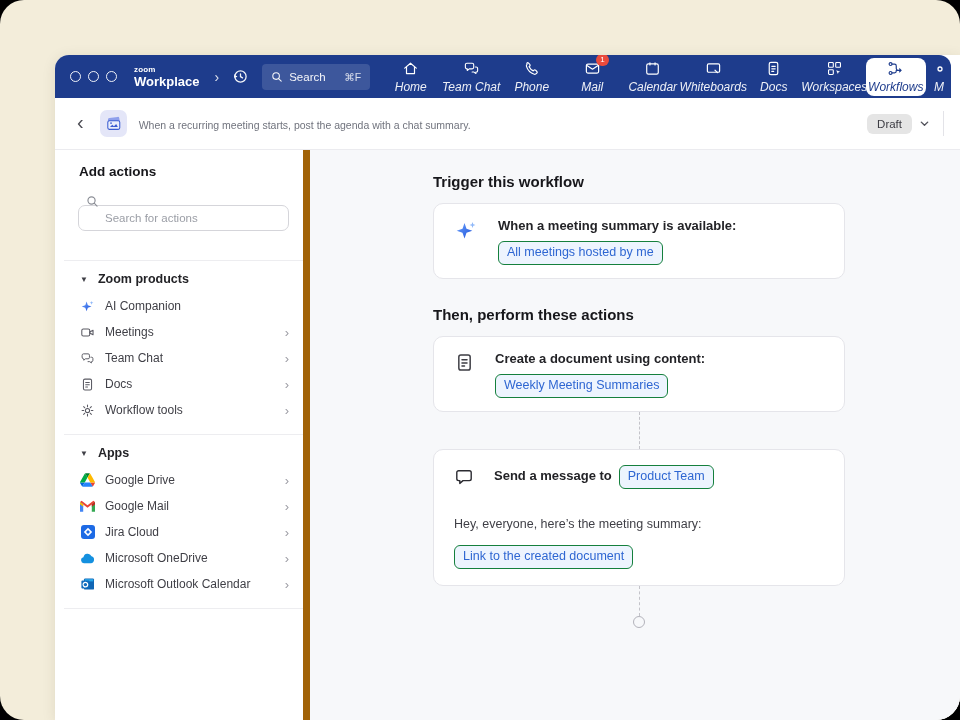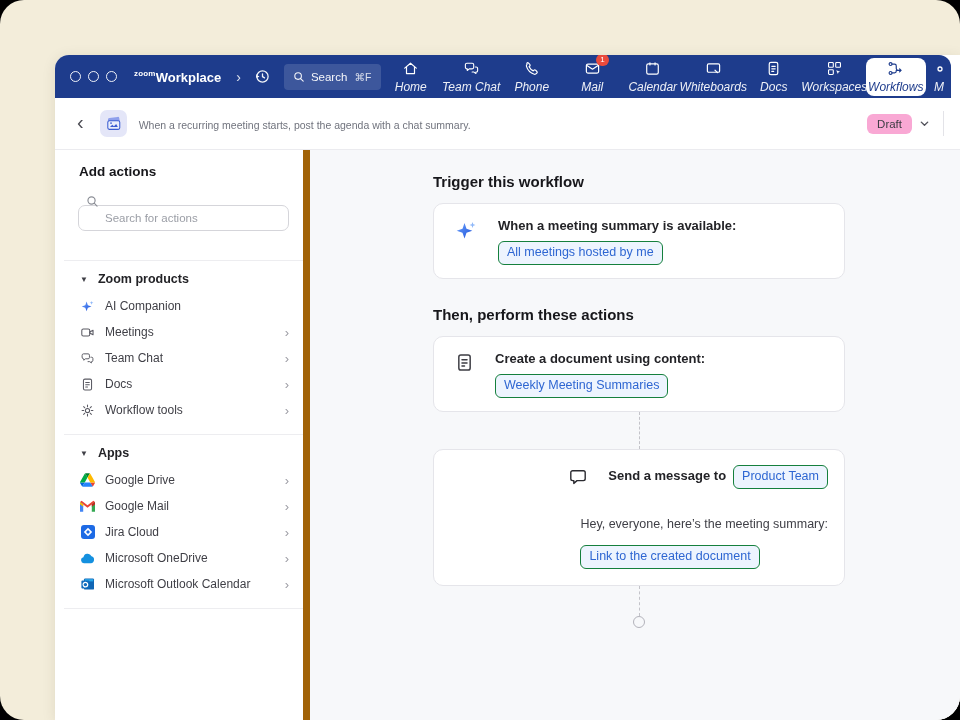--- a/index.html
+++ b/index.html
@@ -4,21 +4,21 @@
 <style>
   * { margin:0; padding:0; box-sizing:border-box; }
   html,body { width:960px; height:720px; background:#000; font-family:"Liberation Sans", sans-serif; }
   .stage { position:absolute; inset:0; width:960px; height:720px; background:#f3edda; border-radius:24px; overflow:hidden; }
   .window { position:absolute; left:55px; top:55px; right:0; bottom:0; background:#fff; border-top-left-radius:14px; display:flex; flex-direction:column; box-shadow:0 2px 14px rgba(60,50,20,.10); }
 
   
   .navbar { height:43px; flex:0 0 43px; background:#1e3c8c; border-radius:14px 12px 0 0; margin-right:9px; display:flex; align-items:center; color:#fff; overflow:hidden; padding-left:15px; }
   .win-dots { display:flex; gap:7px; }
   .win-dots span { width:11px; height:11px; border:1.5px solid rgba(255,255,255,.92); border-radius:50%; }
-  .logo { margin-left:17px; display:flex; flex-direction:row; line-height:1; }
+  .logo { margin-left:17px; display:flex; flex-direction:column; line-height:1; }
   .logo-top { font-size:8px; font-weight:700; letter-spacing:.2px; }
   .logo-bottom { font-size:13px; font-weight:700; margin-top:1px; }
   .nav-chev { margin-left:15px; font-size:14px; opacity:.85; line-height:1; }
   .history { margin-left:13px; display:flex; }
   .search-pill { margin-left:13px; width:108px; height:26px; background:rgba(255,255,255,.14); border-radius:4px; display:flex; align-items:center; padding:0 9px; gap:6px; font-size:11.5px; color:rgba(255,255,255,.95); }
   .search-pill .kbd { margin-left:auto; font-size:10.5px; opacity:.85; }
   .nav-items { margin-left:auto; display:flex; height:100%; align-items:stretch; }
   .nav-item { width:60.5px; display:flex; flex-direction:column; align-items:center; justify-content:center; gap:3px; color:#fff; cursor:pointer; }
   .nav-item svg { display:block; }
   .ni-label { font-size:12px; color:rgba(255,255,255,.92); white-space:nowrap;font-style:italic; }
@@ -29,21 +29,21 @@
   .mail-badge { position:absolute; top:-6px; right:-8px; background:#ea4a3c; color:#fff; font-size:8px; line-height:1; padding:2px 4px 2.5px; border-radius:8px; min-width:12px; text-align:center; }
 
   
   .header { height:52px; flex:0 0 52px; background:#fff; border-bottom:1px solid #ebebef; display:flex; align-items:center; padding:0 16px 0 22px; }
   .back { font-size:20px; color:#4b4b53; margin-right:16px; line-height:1; transform:translateY(-2px); cursor:pointer; }
   .appicon { width:27px; height:27px; border-radius:7px; background:#e4e6f8; display:grid; place-items:center; margin-right:12px; }
   .titles { display:flex; flex-direction:column; }
   .title { font-size:14px; font-weight:700; color:#18181b; line-height:1.1; }
   .subtitle { font-size:10.5px; color:#70737d; margin-top:3px; }
   .hdr-right { margin-left:auto; display:flex; align-items:center; }
-  .draft-pill { background:#f9a8d4; border-radius:6px; padding:4px 10px; font-size:11.5px; color:#3c3c43; cursor:pointer; }
+  .draft-pill { background:#e5e5e5; border-radius:6px; padding:4px 10px; font-size:11.5px; color:#3c3c43; cursor:pointer; }
   .draft-chev { margin-left:7px; display:flex; cursor:pointer; }
   .vdiv { width:1px; height:25px; background:#e3e3e8; margin-left:13px; }
 
   
   .main { flex:1; display:flex; min-height:0; }
   .sidebar { width:246px; flex:0 0 246px; background:#fff; border-right:7px solid #a16207; padding-top:14px; overflow:hidden;margin-left:9px; }
   .sb-h { padding:0 15px; font-size:13.5px; font-weight:700; color:#17171b; margin-bottom:10px; }
   .sb-search { padding:16px 14px; position:relative; }
   .sb-search svg { position:absolute; left:22px; top:6px; }
   .sb-search input { width:100%; height:26px; border:1px solid #d5d5da; border-radius:7px; padding:0 8px 0 26px; font-size:11.5px; color:#3f3f46; outline:none; font-family:"Liberation Sans", sans-serif; background:#fff; }
@@ -60,21 +60,21 @@
 
   .canvas { flex:1; background:#f7f8fa; padding:23px 0 0 123px; overflow:hidden; }
   .flow { width:412px; }
   .flow-h { font-size:15px; font-weight:700; color:#17171b; margin:0 0 13px; }
   .flow-h.second { margin-top:27px; }
   .card { background:#fff; border:1px solid #e5e5ea; border-radius:10px; display:flex; gap:20px; padding:13px 16px 13px 20px; align-items:flex-start; }
   .card-icon { margin-top:2px; flex:0 0 auto; display:flex; }
   .card-title { font-size:13px; font-weight:700; color:#232327; line-height:1.4; }
   .chip { display:inline-block; margin-top:6px; font-size:12.5px; color:#2e66d2; background:#edf4fe; border:1px solid #15803d; border-radius:6px; padding:2px 8px 3px; line-height:1.35; cursor:pointer; white-space:nowrap; }
   .connector { width:0; height:37px; border-left:1px dashed #c3c3c9; margin:0 auto; }
-  .msg-card { flex-direction:column; gap:0; padding:0;align-items:flex-end; }
+  .msg-card { flex-direction:column; gap:0; padding:0; }
   .msg-top { display:flex; gap:20px; align-items:center; padding:15px 16px 15px 20px; }
   .msg-top .chip { margin-top:0; margin-left:7px; }
   .msg-divider { height:1px; background:#ededf0; }
   .msg-body { padding:12px 16px 16px 20px; }
   .msg-text { font-size:12.5px; color:#3f3f46; margin-bottom:8px; }
   .connector.short { height:30px; }
   .end-circle { width:12px; height:12px; border:1.5px solid #b3b3bb; border-radius:50%; margin:0 auto; }
 </style>
 </head>
 <body>

